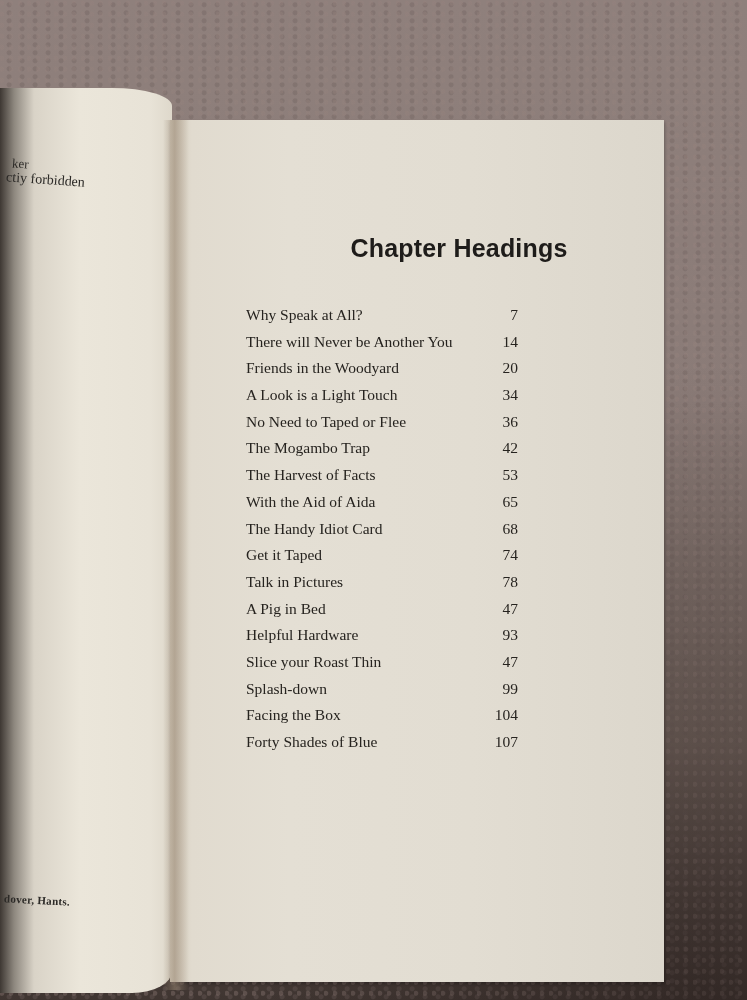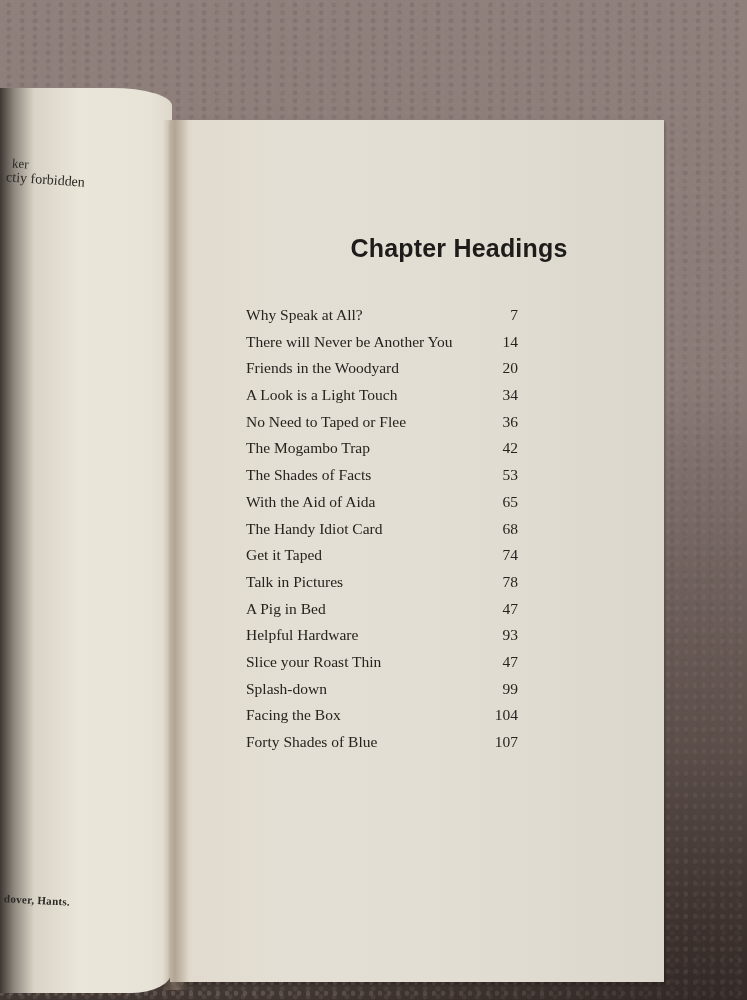--- a/index.html
+++ b/index.html
@@ -133,21 +133,21 @@
       </li>
     <li class="toc-row">
         <span class="toc-title">No Need to Taped or Flee</span>
         <span class="toc-page">36</span>
       </li>
     <li class="toc-row">
         <span class="toc-title">The Mogambo Trap</span>
         <span class="toc-page">42</span>
       </li>
     <li class="toc-row">
-        <span class="toc-title">The Shades of Facts</span>
+        <span class="toc-title">The Harvest of Facts</span>
         <span class="toc-page">53</span>
       </li>
     <li class="toc-row">
         <span class="toc-title">With the Aid of Aida</span>
         <span class="toc-page">65</span>
       </li>
     <li class="toc-row">
         <span class="toc-title">The Handy Idiot Card</span>
         <span class="toc-page">68</span>
       </li>

